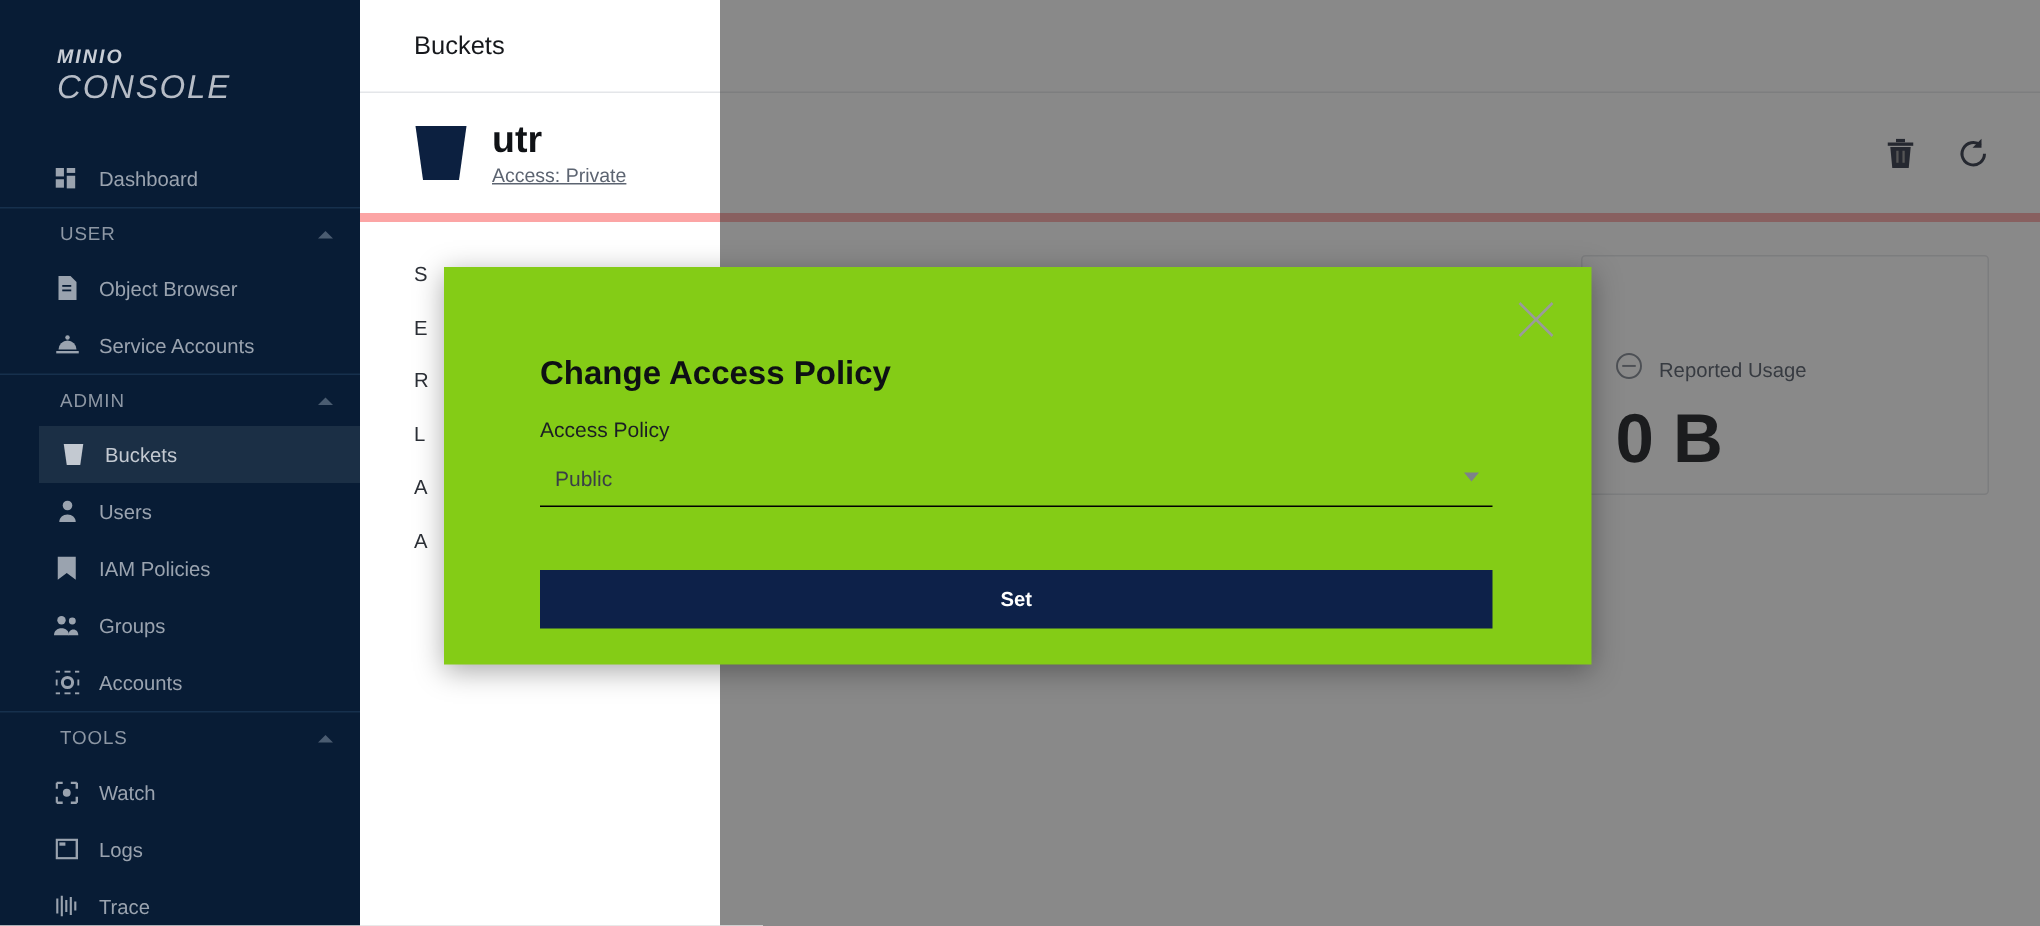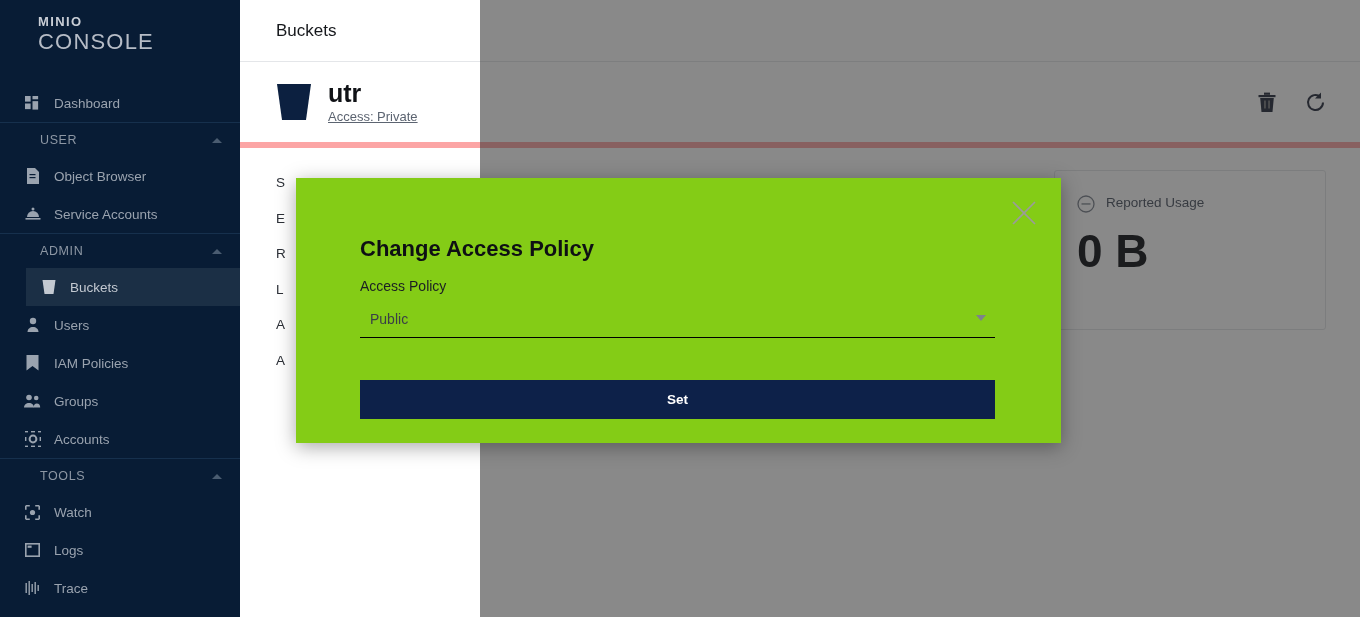--- a/index.html
+++ b/index.html
@@ -13,33 +13,33 @@
 
   
   .sidebar {
     width: 240px; height: 617px;
     background: #081c35;
     flex: 0 0 240px;
     position: relative;
     overflow: hidden;
     z-index: 5;
   }
-  .logo-wrap { padding: 14px 0 0 38px; }
+  .logo-wrap { padding: 30px 0 0 38px; font-style: italic; }
   .logo-minio {
     font-size: 13px; font-weight: bold; letter-spacing: 1.4px;
     color: #c9ced6; line-height: 15px;
   }
   .logo-console {
     font-size: 22px; letter-spacing: 1.2px; color: #b6bcc6;
     line-height: 25px; font-weight: 400;
   }
   .nav-divider { height: 1px; background: #16304d; margin: 0; }
   .nav-item {
     display: flex; align-items: center;
-    height: 38px; padding-left: 24px;
+    height: 38px; padding-left: 36px;
     cursor: pointer;
     color: #9aa3af;
     font-size: 13.5px;
   }
   .nav-item .ic { width: 17px; height: 17px; margin-right: 13px; flex: 0 0 17px;
                   display:flex; align-items:center; justify-content:center; }
   .nav-item.active {
     background: #1b2f45;
     margin-left: 26px;
     padding-left: 14px;
@@ -86,21 +86,21 @@
   .detail-list { width: 640px; padding-top: 4px; }
   .detail-row {
     font-size: 13.5px; color: #2c3037; line-height: 18px;
     margin-bottom: 17.5px; white-space: nowrap;
   }
   .usage-card {
     margin-left: auto; width: 272px; height: 160px;
     border: 1px solid #e2e4e7; border-radius: 3px;
     padding: 24px 22px 0 22px;
   }
-  .usage-top { display: flex; align-items: flex-start; gap: 11px; }
+  .usage-top { display: flex; align-items: center; gap: 11px; margin-top: 40px; }
   .usage-label { font-size: 13.5px; color: #4a5260; }
   .usage-value { font-size: 46px; color: #0c0e12; font-weight: 600;
                  line-height: 60px; margin-top: 4px; }
 
   
   .overlay {
     position: absolute; left: 240px; top: 0;
     width: 1120px; height: 617px;
     background: rgba(40,40,40,0.55);
     z-index: 20;

